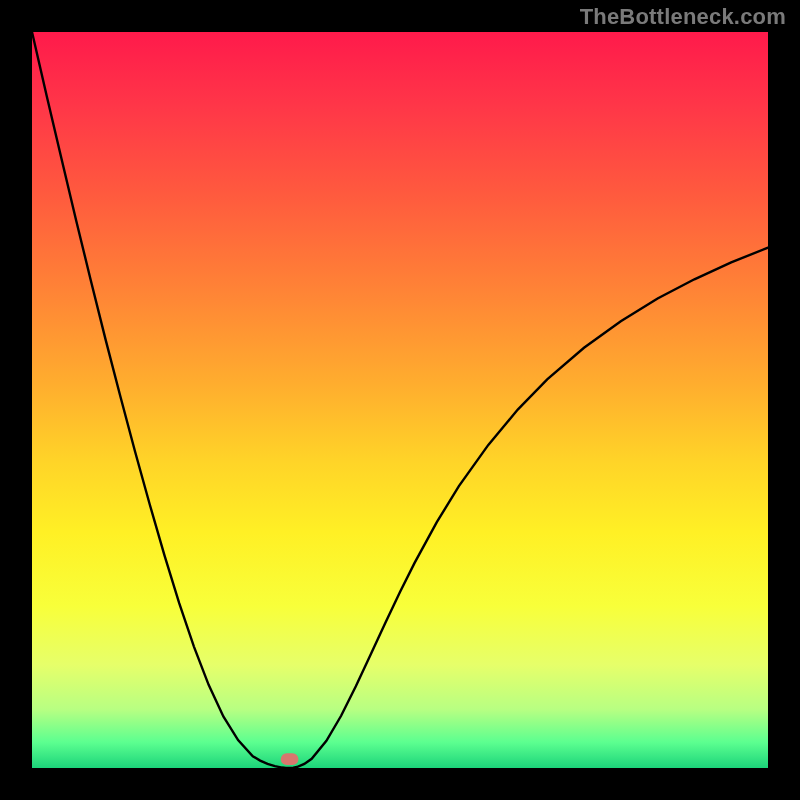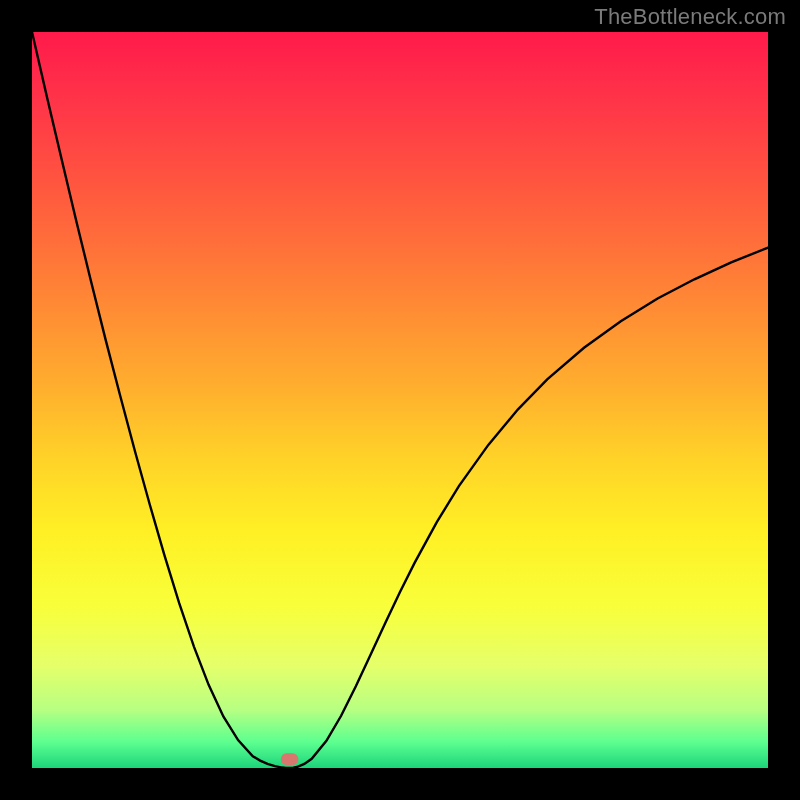--- a/index.html
+++ b/index.html
@@ -23,21 +23,21 @@
     top: 32px;
     width: 736px;
     height: 736px;
   }
   .watermark {
     position: absolute;
     top: 4px;
     right: 14px;
     color: #7a7a7a;
     font-size: 22px;
-    font-weight: 400;
+    font-weight: 700;
     letter-spacing: 0.2px;
   }
   svg { display: block; }
 </style>
 </head>
 <body>
 <div class="outer">
   <div class="watermark">TheBottleneck.com</div>
   <svg class="plot" viewBox="0 0 736 736">
     <defs>

